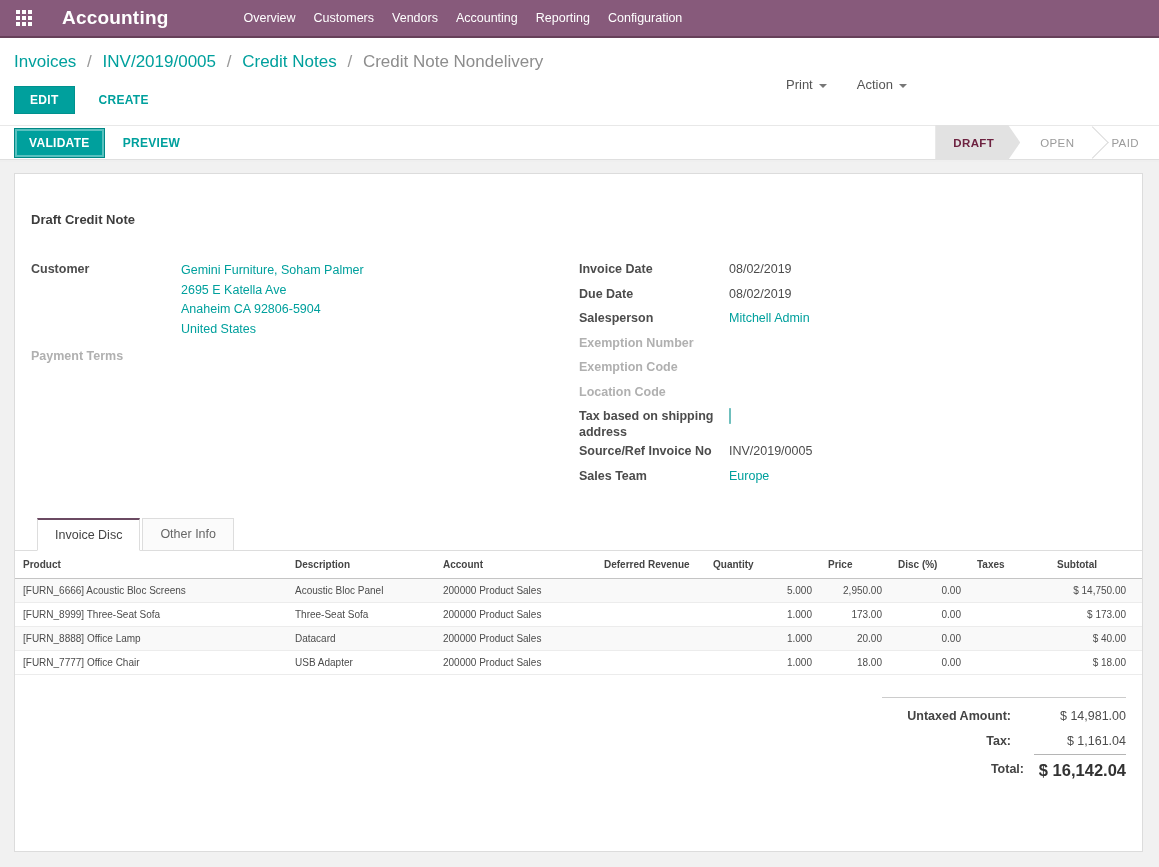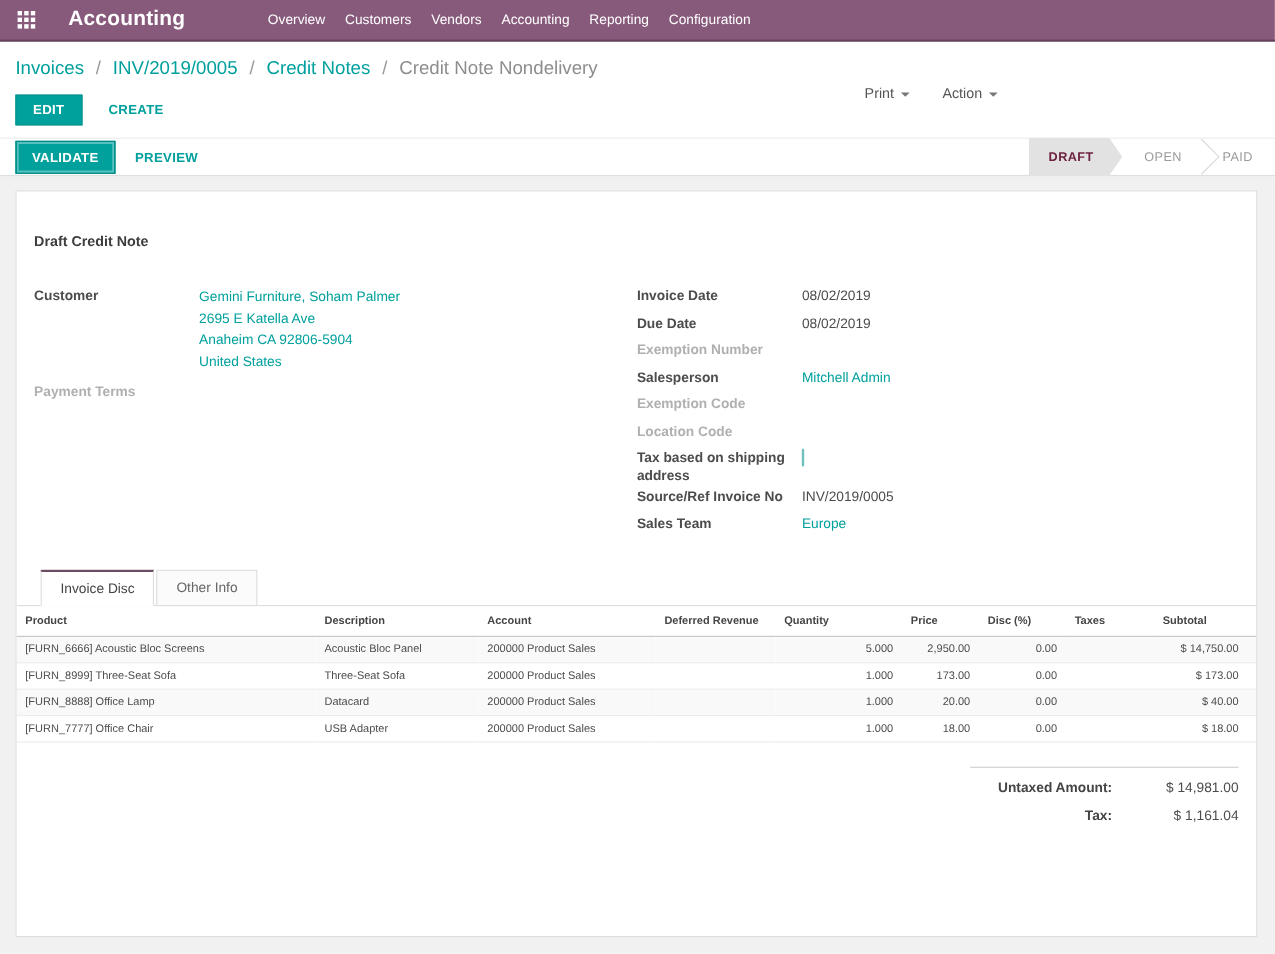--- a/index.html
+++ b/index.html
@@ -194,27 +194,27 @@
 
         <div class="col-right">
           <div class="field-row">
             <div class="field-label">Invoice Date</div>
             <div class="field-value">08/02/2019</div>
           </div>
           <div class="field-row">
             <div class="field-label">Due Date</div>
             <div class="field-value">08/02/2019</div>
           </div>
+          <div class="field-row">
+            <div class="field-label">Salesperson</div>
+            <div class="field-value"><a class="tlink">Mitchell Admin</a></div>
+          </div>
           <div class="field-row muted">
             <div class="field-label">Exemption Number</div>
             <div class="field-value"></div>
-          </div>
-          <div class="field-row">
-            <div class="field-label">Salesperson</div>
-            <div class="field-value"><a class="tlink">Mitchell Admin</a></div>
           </div>
           <div class="field-row muted">
             <div class="field-label">Exemption Code</div>
             <div class="field-value"></div>
           </div>
           <div class="field-row muted">
             <div class="field-label">Location Code</div>
             <div class="field-value"></div>
           </div>
           <div class="field-row">
@@ -313,15 +313,19 @@
 
     <div class="totals">
       <div class="trow">
         <div class="tlabel">Untaxed Amount:</div>
         <div class="tvalue">$ 14,981.00</div>
       </div>
       <div class="trow">
         <div class="tlabel">Tax:</div>
         <div class="tvalue">$ 1,161.04</div>
       </div>
+      <div class="trow total">
+        <div class="tlabel">Total:</div>
+        <div class="tvalue">$ 16,142.04</div>
+      </div>
     </div>
   </div>
 </div>
 
 </body></html>

